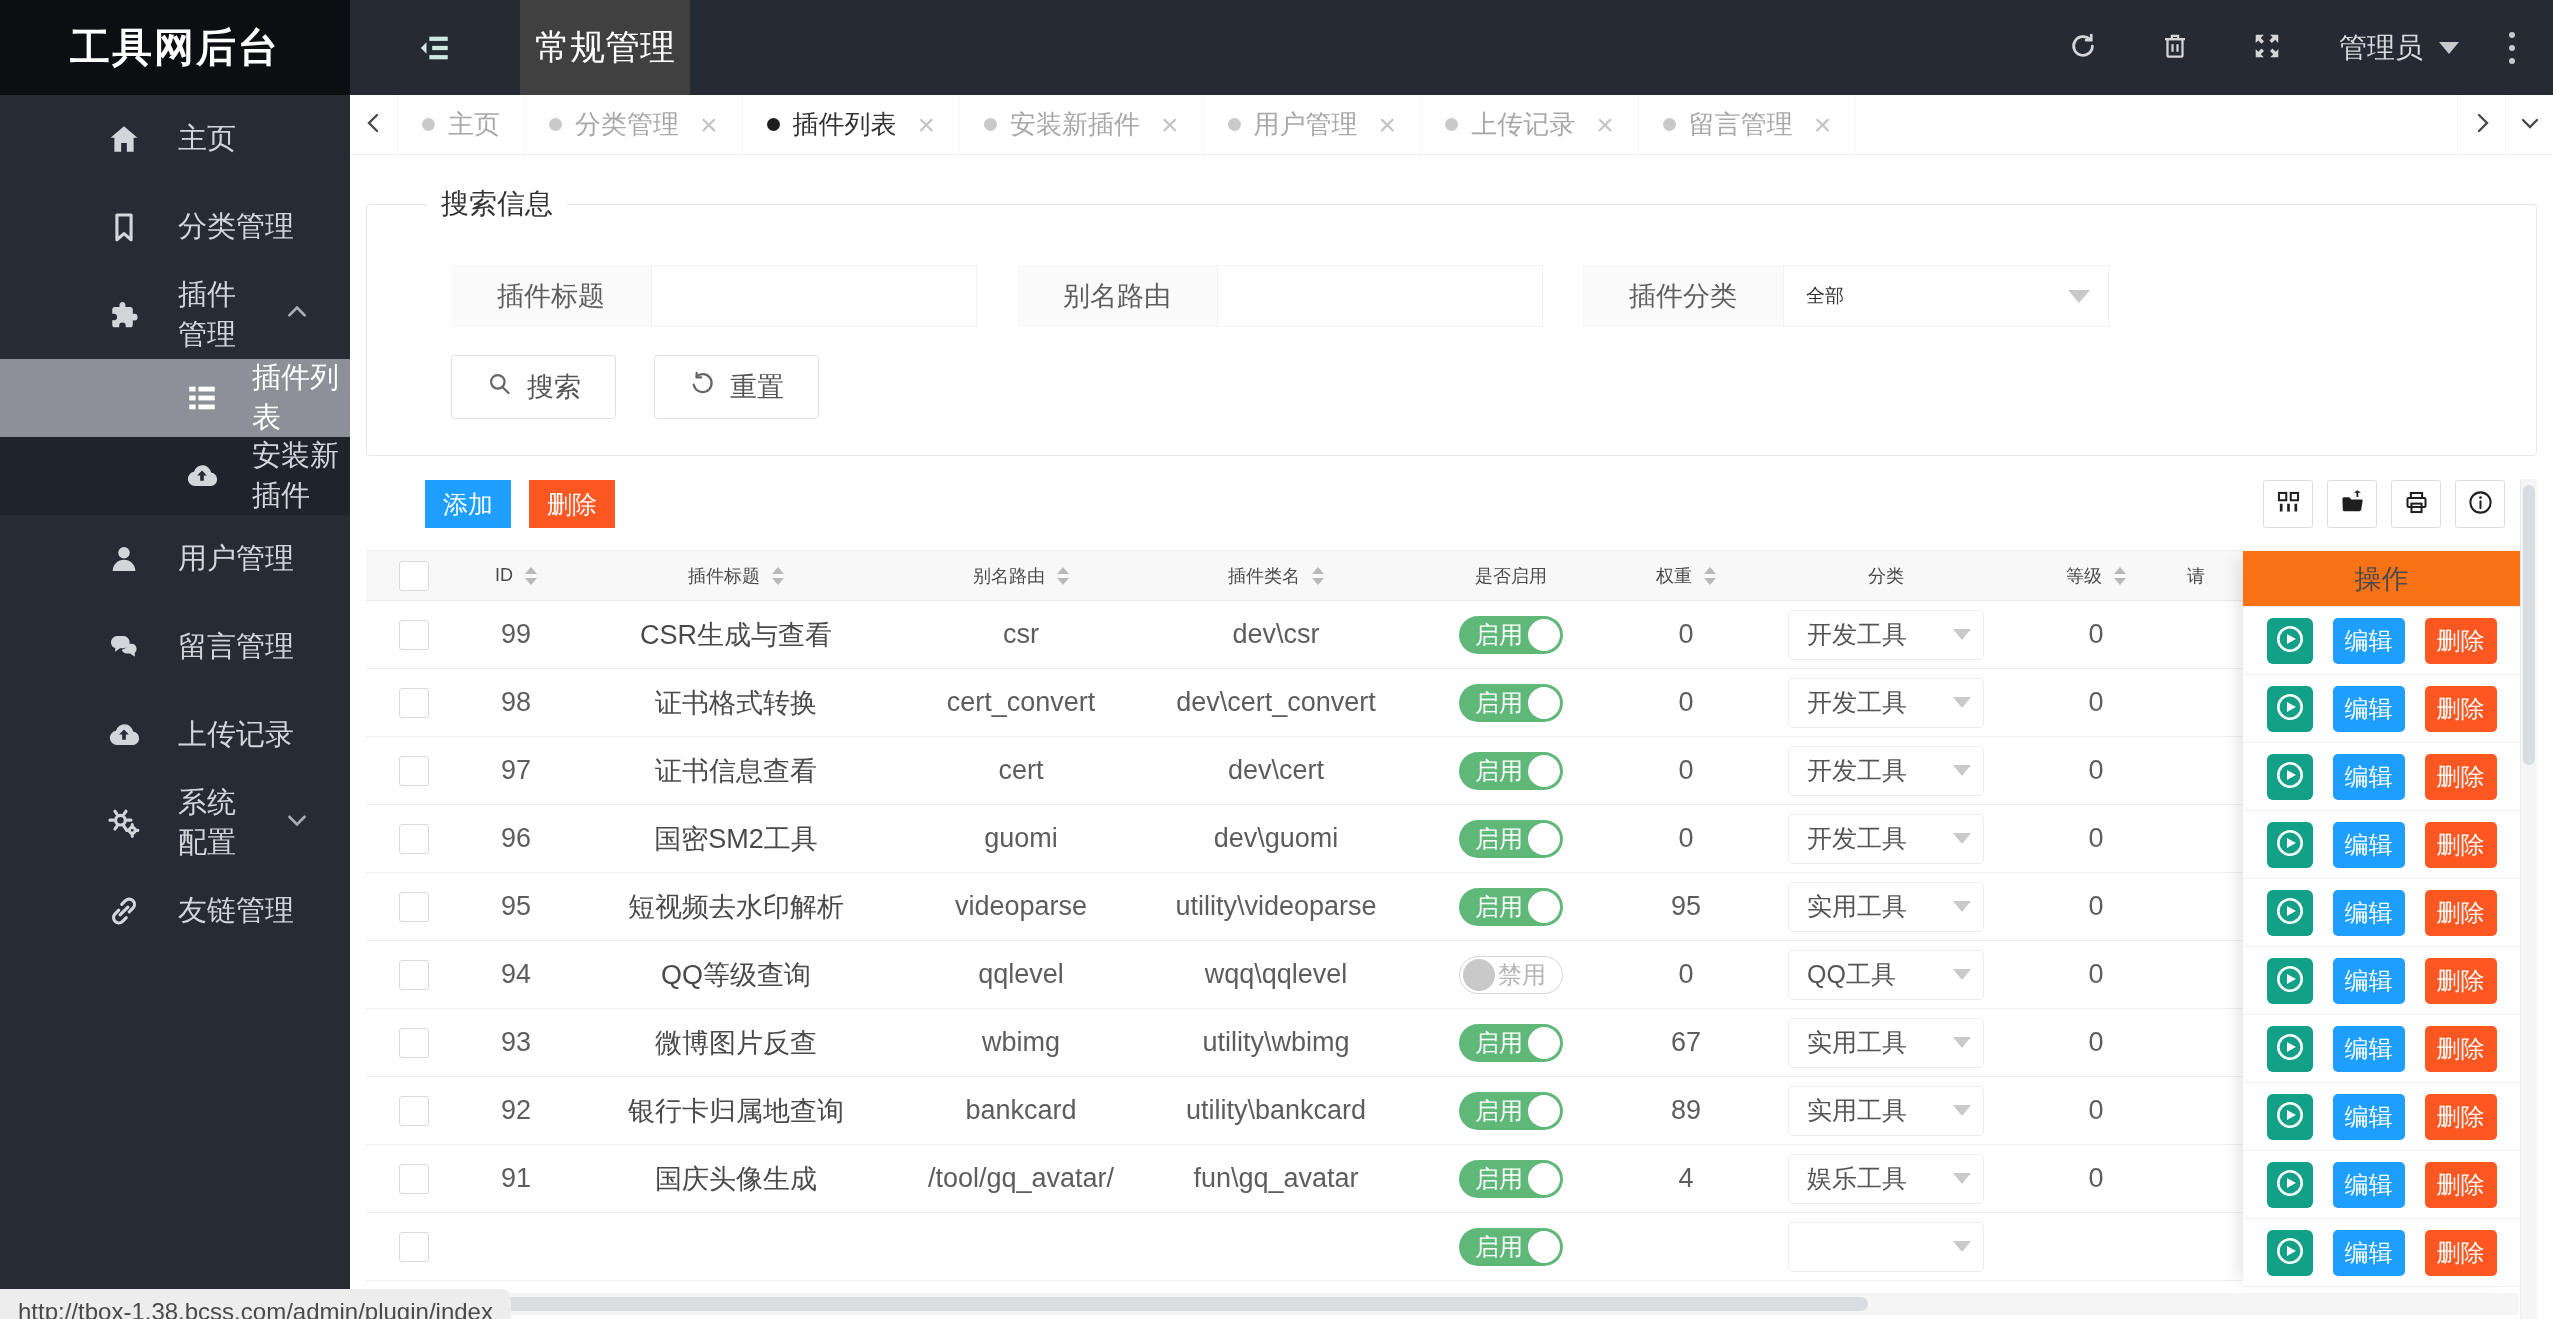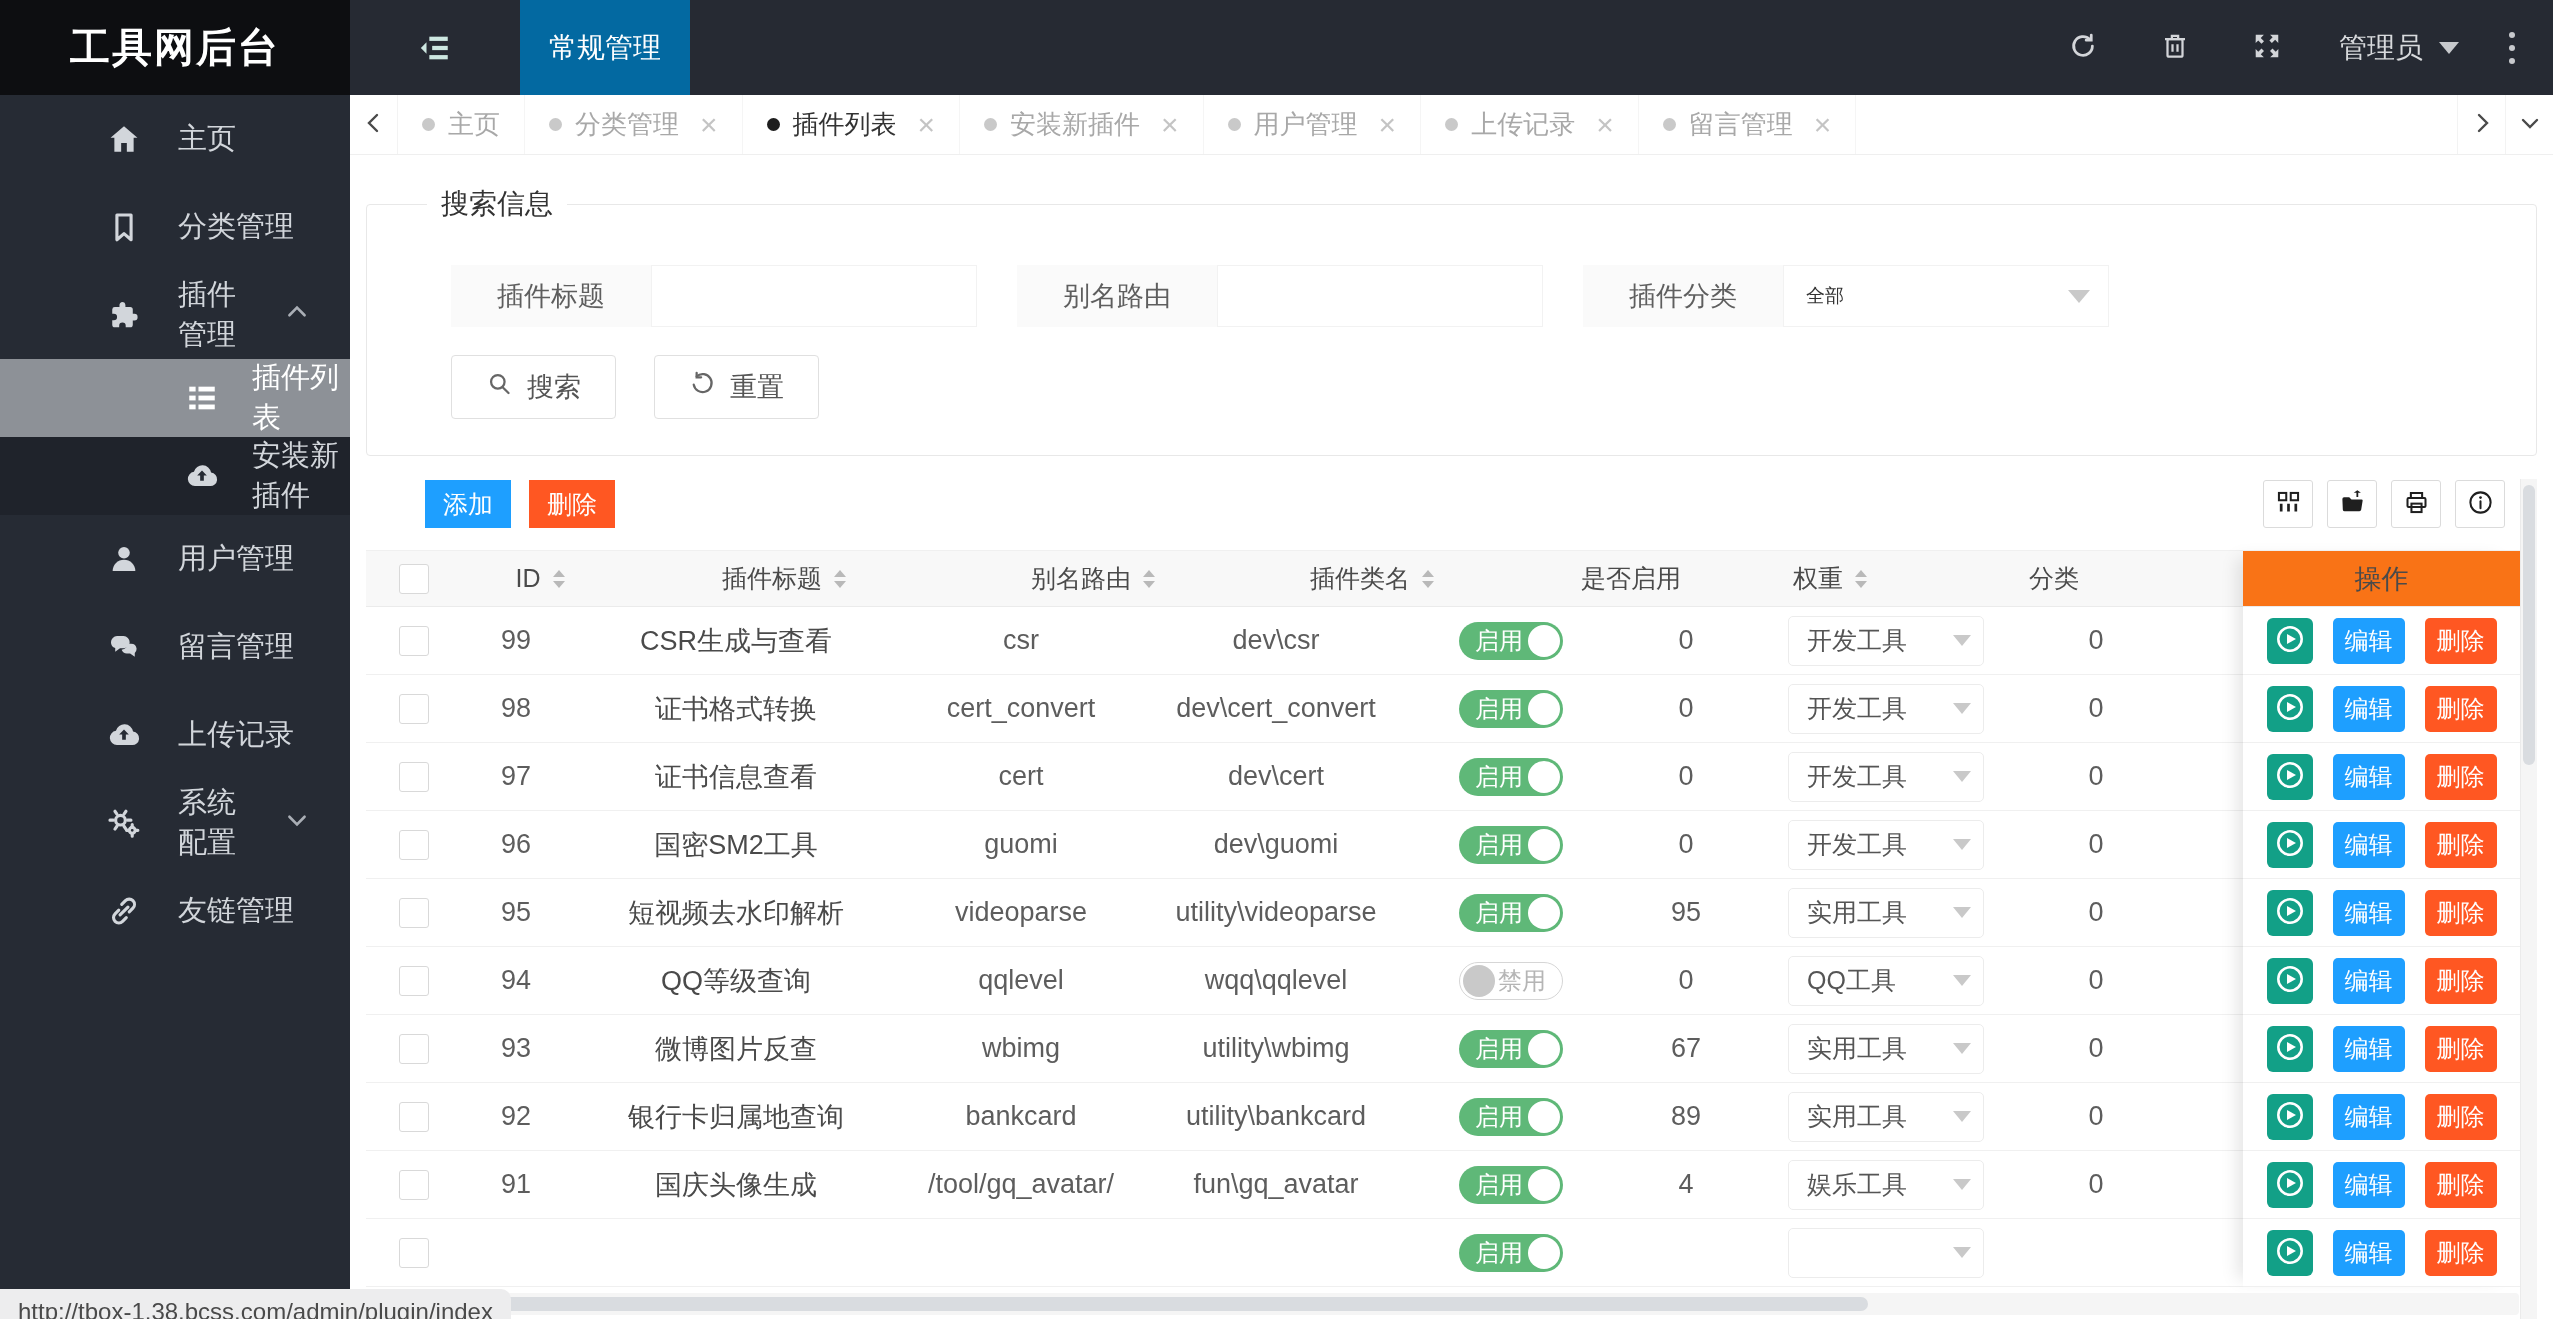--- a/index.html
+++ b/index.html
@@ -3,21 +3,21 @@
 <meta charset="utf-8">
 <style>
   *{margin:0;padding:0;box-sizing:border-box;font-family:"Liberation Sans","DejaVu Sans",sans-serif;}
   html,body{width:2553px;height:1319px;overflow:hidden;background:#fff;}
   .app{position:relative;width:2553px;height:1319px;overflow:hidden;background:#fff;}
 
   
   header{height:95px;display:flex;background:#262A33;align-items:stretch;}
   .logo{width:350px;background:#0D0E11;color:#fff;font-size:40px;font-weight:bold;display:flex;align-items:center;justify-content:center;letter-spacing:2px;}
   .burger{width:170px;display:flex;align-items:center;justify-content:center;color:#CDE7E1;cursor:pointer;}
-  .navtab{width:170px;background:#0369a1;color:#fff;font-size:28px;display:flex;align-items:center;justify-content:center;}
+  .navtab{width:170px;background:#404040;color:#fff;font-size:35px;display:flex;align-items:center;justify-content:center;}
   .hspacer{flex:1;}
   .hicons{display:flex;align-items:center;padding-right:14px;color:#D3D5D9;}
   .hbtn{width:92px;height:95px;display:flex;align-items:center;justify-content:center;cursor:pointer;}
   .userbtn{display:flex;align-items:center;gap:16px;padding:0 26px;color:#D8DADD;font-size:28px;cursor:pointer;height:95px;}
   .caret-dn{width:0;height:0;border-left:10px solid transparent;border-right:10px solid transparent;border-top:12px solid #C7C9CD;}
   .dots{width:54px;height:95px;display:flex;flex-direction:column;align-items:center;justify-content:center;gap:7px;cursor:pointer;}
   .dots i{width:6px;height:6px;border-radius:50%;background:#C7C9CD;}
 
   
   .bodyrow{display:flex;height:1224px;}
@@ -65,21 +65,21 @@
   .toolbar{display:flex;align-items:center;padding-left:59px;padding-right:32px;}
   .btn-solid{height:48px;padding:16px 18px;min-width:78px;border:none;border-radius:0;color:#fff;font-size:25px;cursor:pointer;display:flex;align-items:center;justify-content:center;}
   .btn-add{background:#1E9FFF;}
   .btn-delete{background:#FF5722;margin-left:18px;}
   .tool-icons{margin-left:auto;display:flex;gap:14px;}
   .tbtn{width:50px;height:48px;border:1px solid #DBDBDB;border-radius:3px;background:#fff;display:flex;align-items:center;justify-content:center;cursor:pointer;color:#1F1F1F;}
   .tbtn svg{width:27px;height:27px;}
 
   .table-wrap{position:relative;margin-top:22px;margin-right:17px;}
   .thead,.trow{display:grid;grid-template-columns:95px 110px 330px 240px 270px 200px 150px 250px 170px 1fr;}
-  .thead{height:57px;background:#F8F8F8;border-top:1px solid #F0F0F0;border-bottom:1px solid #EBEBEB;align-items:center;color:#4A4A4A;font-size:25px;gap:24px;}
+  .thead{height:51px;background:#F8F8F8;border-top:1px solid #F0F0F0;border-bottom:1px solid #EBEBEB;align-items:center;color:#4A4A4A;font-size:18px;}
   .th{display:flex;align-items:center;justify-content:center;gap:12px;}
   .th.left{justify-content:flex-start;padding-left:6px;}
   .trow{height:68px;border-bottom:1px solid #F0F0F0;align-items:center;font-size:27px;color:#5D5D5D;background:#fff;}
   .td{display:flex;align-items:center;justify-content:center;overflow:hidden;white-space:nowrap;}
   .td.title{color:#4A4A4A;}
   .sort{display:flex;flex-direction:column;gap:4px;cursor:pointer;}
   .s-up{width:0;height:0;border-left:6px solid transparent;border-right:6px solid transparent;border-bottom:7px solid #B9B9B9;}
   .s-dn{width:0;height:0;border-left:6px solid transparent;border-right:6px solid transparent;border-top:7px solid #B9B9B9;}
   .cb{width:30px;height:30px;border:1px solid #D9D9D9;border-radius:3px;background:#fff;cursor:pointer;}
 

